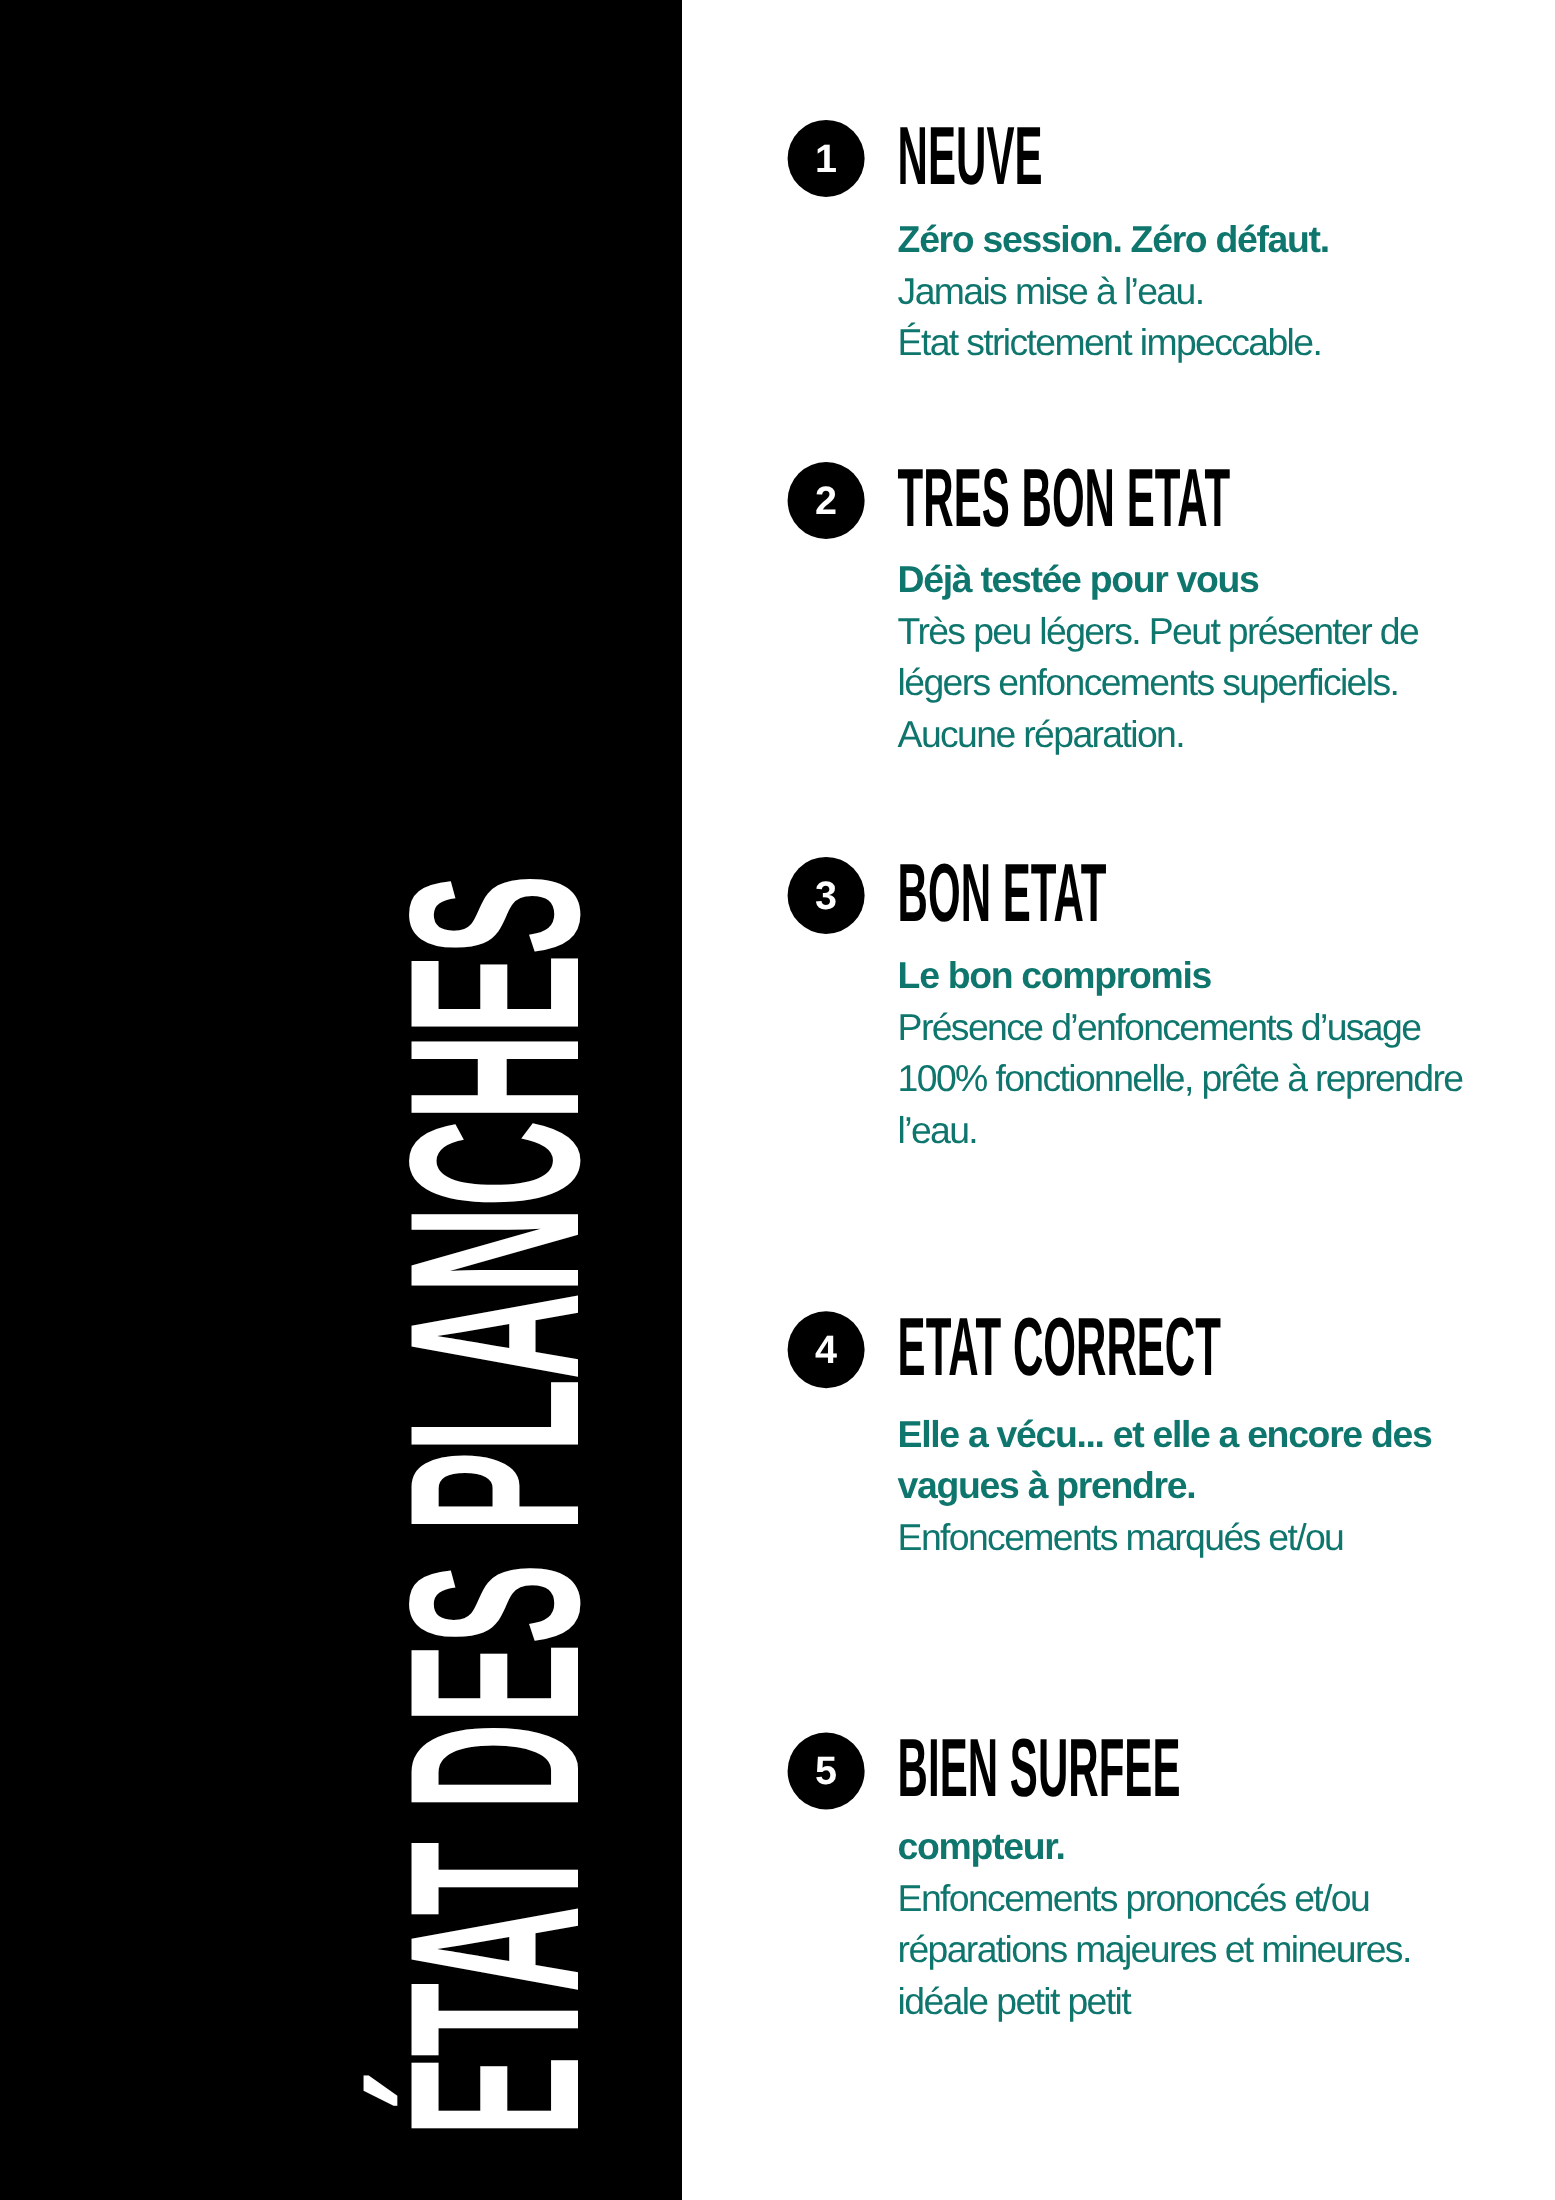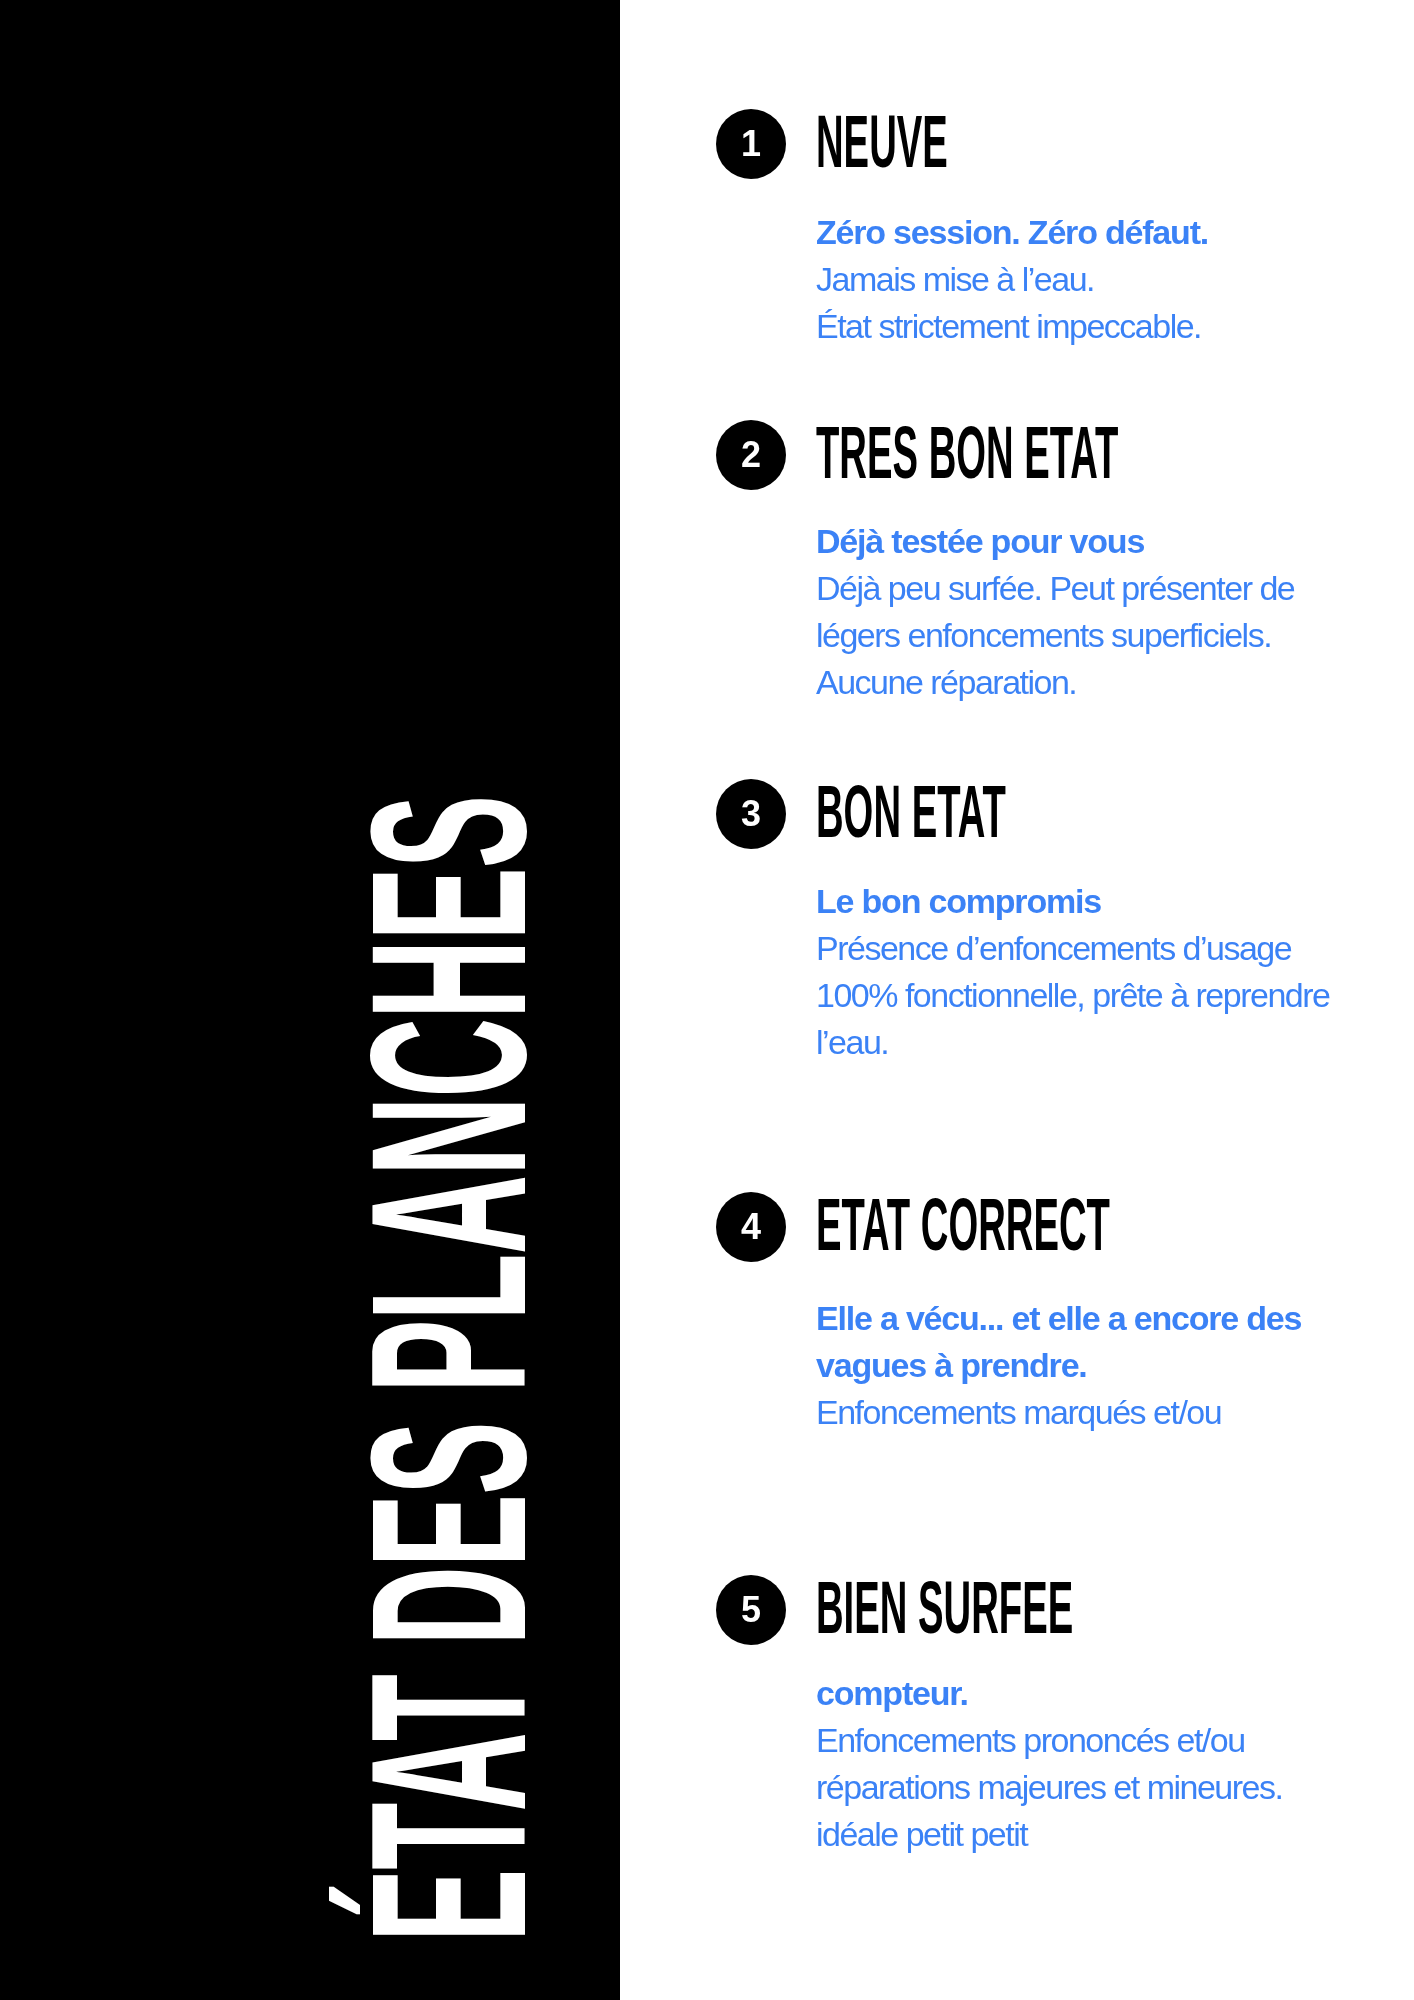--- a/index.html
+++ b/index.html
@@ -62,22 +62,21 @@
     color: #000000;
     white-space: nowrap;
     letter-spacing: 0px;
     transform: scaleX(0.51);
     transform-origin: left top;
   }
   .para {
     position: absolute;
     left: 816px;
     width: 580px;
-    color: #3b82f6;
-    margin-top: 14px;
+    color: #0f766e;
   }
   .line {
     font-size: 34px;
     line-height: 47px;
     height: 47px;
     letter-spacing: -1.5px;
     white-space: nowrap;
   }
   .line.bold { font-weight: 700; letter-spacing: -1.2px; }
 
@@ -109,21 +108,21 @@
     </div>
   </div>
 
   <div class="section s2">
     <div class="badge">
       <span>2</span>
     </div>
     <div class="title">TRES BON ETAT</div>
     <div class="para">
       <div class="line bold">Déjà testée pour vous</div>
-      <div class="line">Déjà peu surfée. Peut présenter de</div>
+      <div class="line">Très peu légers. Peut présenter de</div>
       <div class="line">légers enfoncements superficiels.</div>
       <div class="line">Aucune réparation.</div>
     </div>
   </div>
 
   <div class="section s3">
     <div class="badge">
       <span>3</span>
     </div>
     <div class="title">BON ETAT</div>

